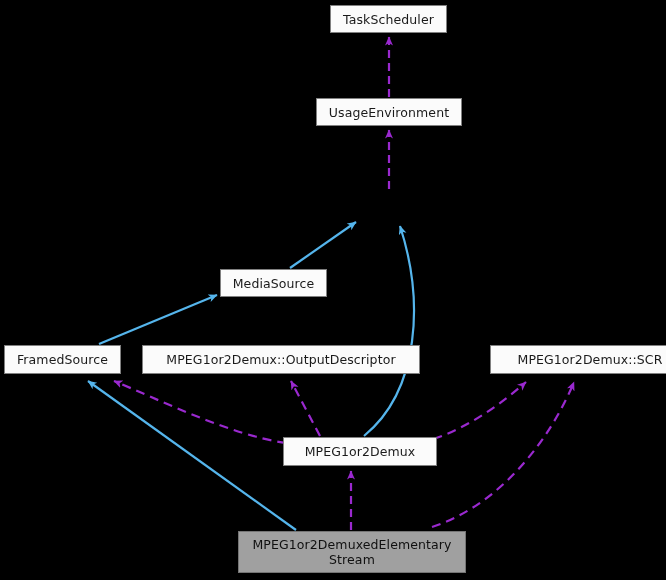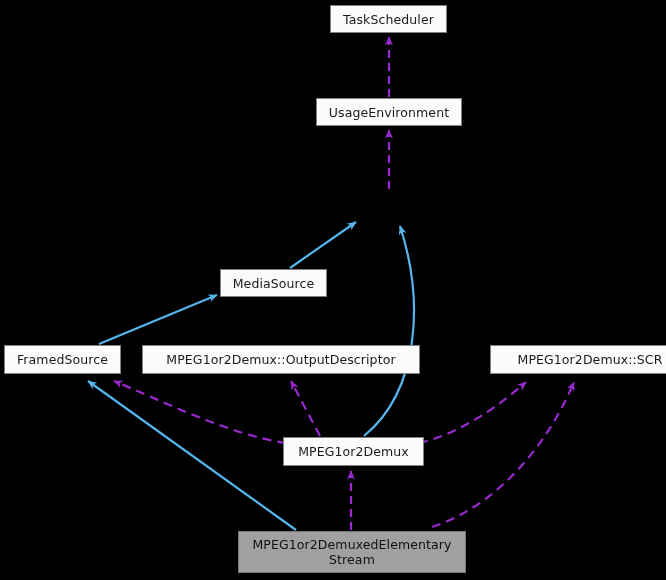--- a/index.html
+++ b/index.html
@@ -91,18 +91,18 @@
 
 
   <div class="node" style="left:220px; top:269px; width:107px; height:28px;">MediaSource</div>
 
   <div class="node" style="left:4px; top:345px; width:117px; height:29px;">FramedSource</div>
 
   <div class="node" style="left:142px; top:345px; width:278px; height:29px;">MPEG1or2Demux::OutputDescriptor</div>
 
   <div class="node" style="left:490px; top:345px; width:200px; height:29px;">MPEG1or2Demux::SCR</div>
 
-  <div class="node" style="left:283px; top:437px; width:141px; height:29px;">MPEG1or2Demux</div>
+  <div class="node" style="left:283px; top:437px; width:154px; height:29px;">MPEG1or2Demux</div>
 
   <div class="node highlight" style="left:238px; top:531px; width:228px; height:42px;">MPEG1or2DemuxedElementary
 Stream</div>
 
 </div>
 
 </body></html>

